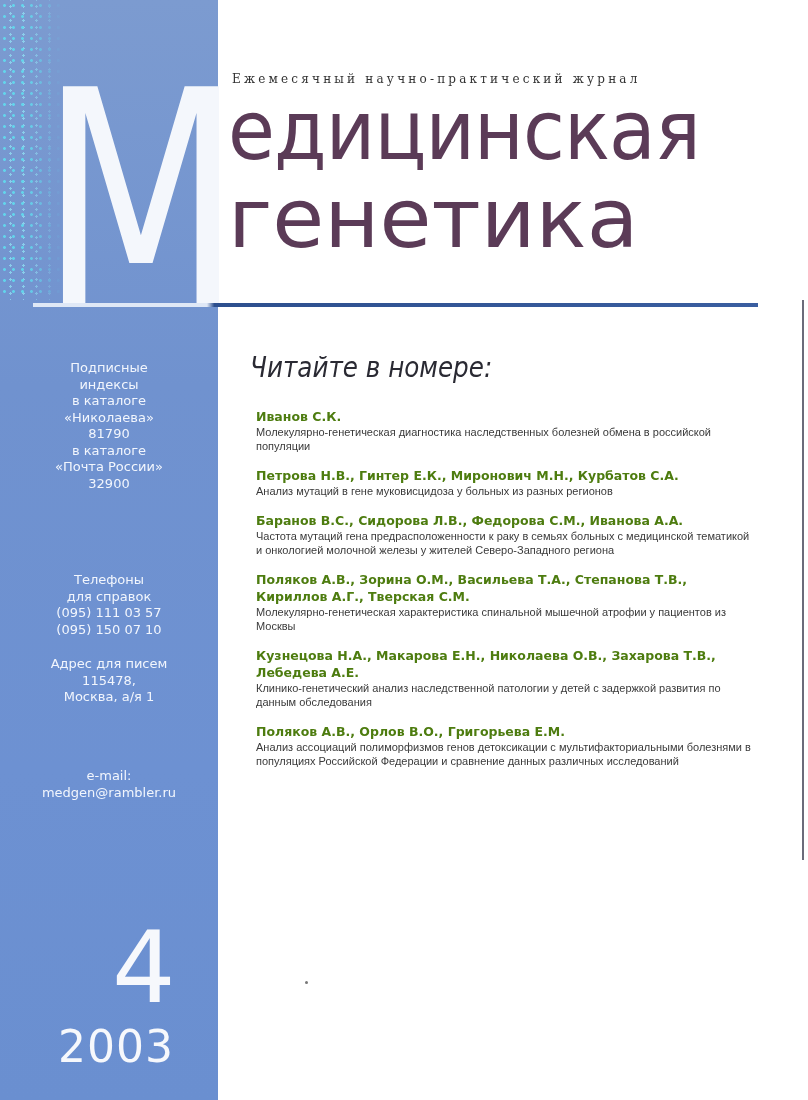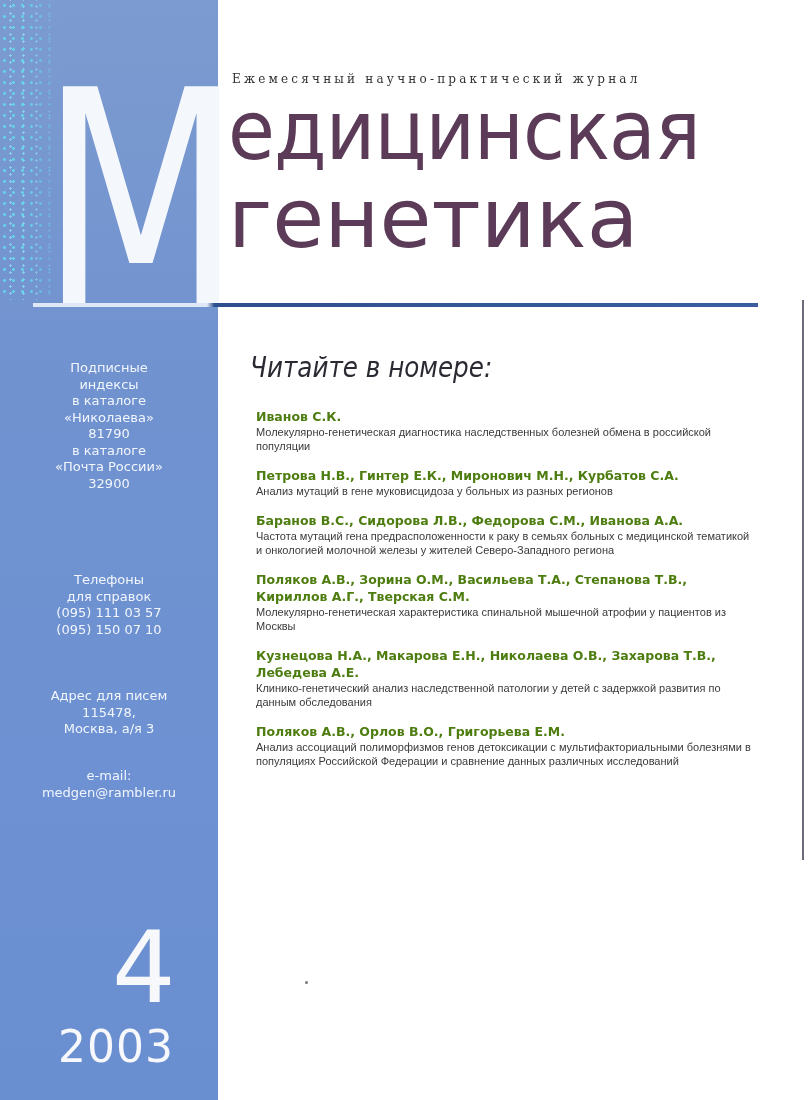--- a/index.html
+++ b/index.html
@@ -47,21 +47,21 @@
     }
     .t1 { top: 90px; transform: scaleX(0.93); letter-spacing: -1px; }
     .t2 { top: 178px; transform: scaleX(1.03); letter-spacing: 0px; }
     .side-block {
       position: absolute; left: 0; width: 218px; text-align: center;
       color: #f2f6fd; font-family: "DejaVu Sans", sans-serif;
       font-size: 13px; line-height: 16.5px;
     }
     .sb1 { top: 360px; }
     .sb2 { top: 572px; }
-    .sb3 { top: 688px; }
+    .sb3 { top: 656px; }
     .sb4 { top: 768px; }
     .issue-num {
       position: absolute; left: 112px; top: 918px;
       font-family: "DejaVu Sans", sans-serif; font-size: 100px; line-height: 1;
       color: #f6f8fc;
     }
     .issue-year {
       position: absolute; left: 58px; top: 1013px;
       font-family: "DejaVu Sans", sans-serif; font-size: 44px; line-height: 1;
       color: #f6f8fc; letter-spacing: 1px; margin-top: 12px;
@@ -117,21 +117,21 @@
 <div class="side-block sb2">
   <div>Телефоны</div>
   <div>для справок</div>
   <div>(095) 111 03 57</div>
   <div>(095) 150 07 10</div>
 </div>
 
 <div class="side-block sb3">
   <div>Адрес для писем</div>
   <div>115478,</div>
-  <div>Москва, а/я 3</div>
+  <div>Москва, а/я 1</div>
 </div>
 
 <div class="side-block sb4">
   <div>e-mail:</div>
   <div>medgen@rambler.ru</div>
 </div>
 
 <div class="issue-num">4</div>
 <div class="issue-year">2003</div>
 

